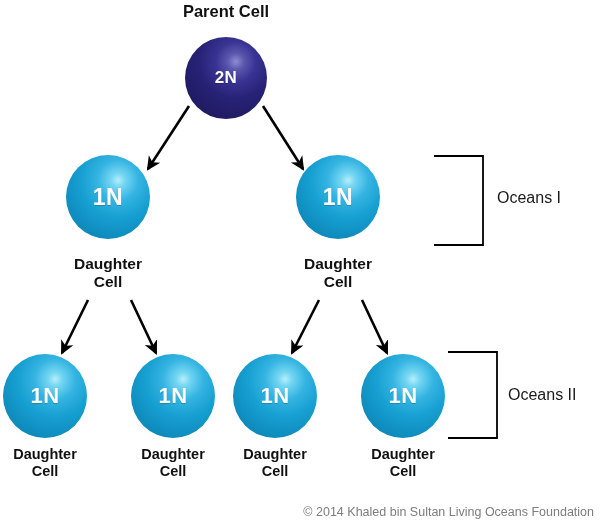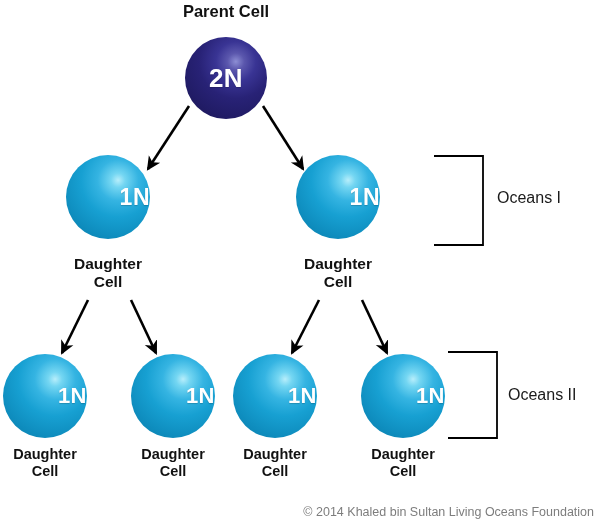--- a/index.html
+++ b/index.html
@@ -42,30 +42,29 @@
         #191450 100%);
   }
   .cell-daughter {
     background: radial-gradient(circle at 62% 30%,
         #b7eefb 0%,
         #74d6f2 9%,
         #35b4e2 26%,
         #17a0d2 47%,
         #0e8cbd 74%,
         #0a7aa6 100%);
-    justify-content: flex-end;
   }
   .cell-label {
     color: #ffffff;
     font-weight: bold;
     letter-spacing: 0.5px;
     text-shadow: 0 1px 1px rgba(0,0,0,0.18);
     user-select: none;
   }
-  .cell-label-2n { font-size: 26px; }
+  .cell-label-2n { font-size: 17px; }
   .cell-label-1n { font-size: 23px; }
   .cell-label-1n-sm { font-size: 22px; }
 
   .text-label {
     position: absolute;
     color: #111111;
     font-weight: bold;
     text-align: center;
     line-height: 1.18;
     white-space: pre-line;

